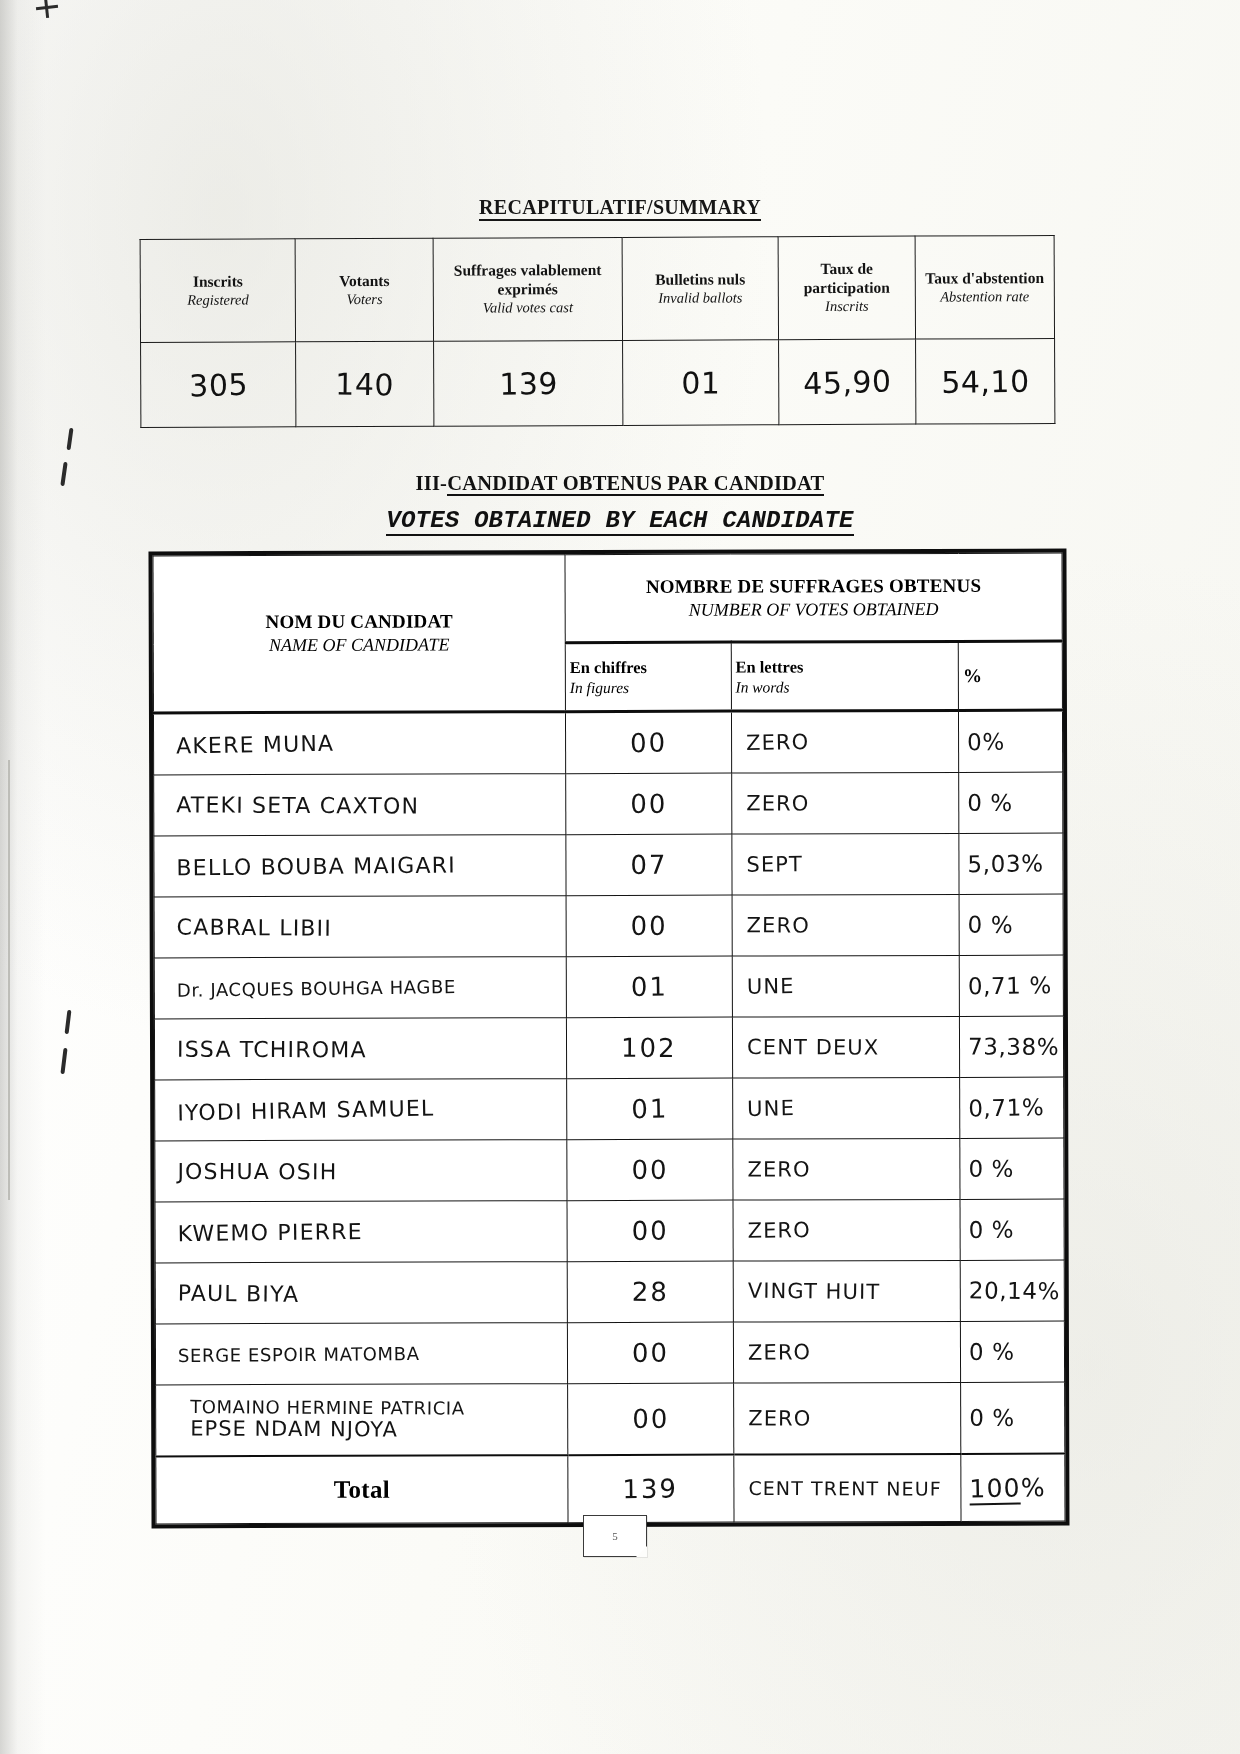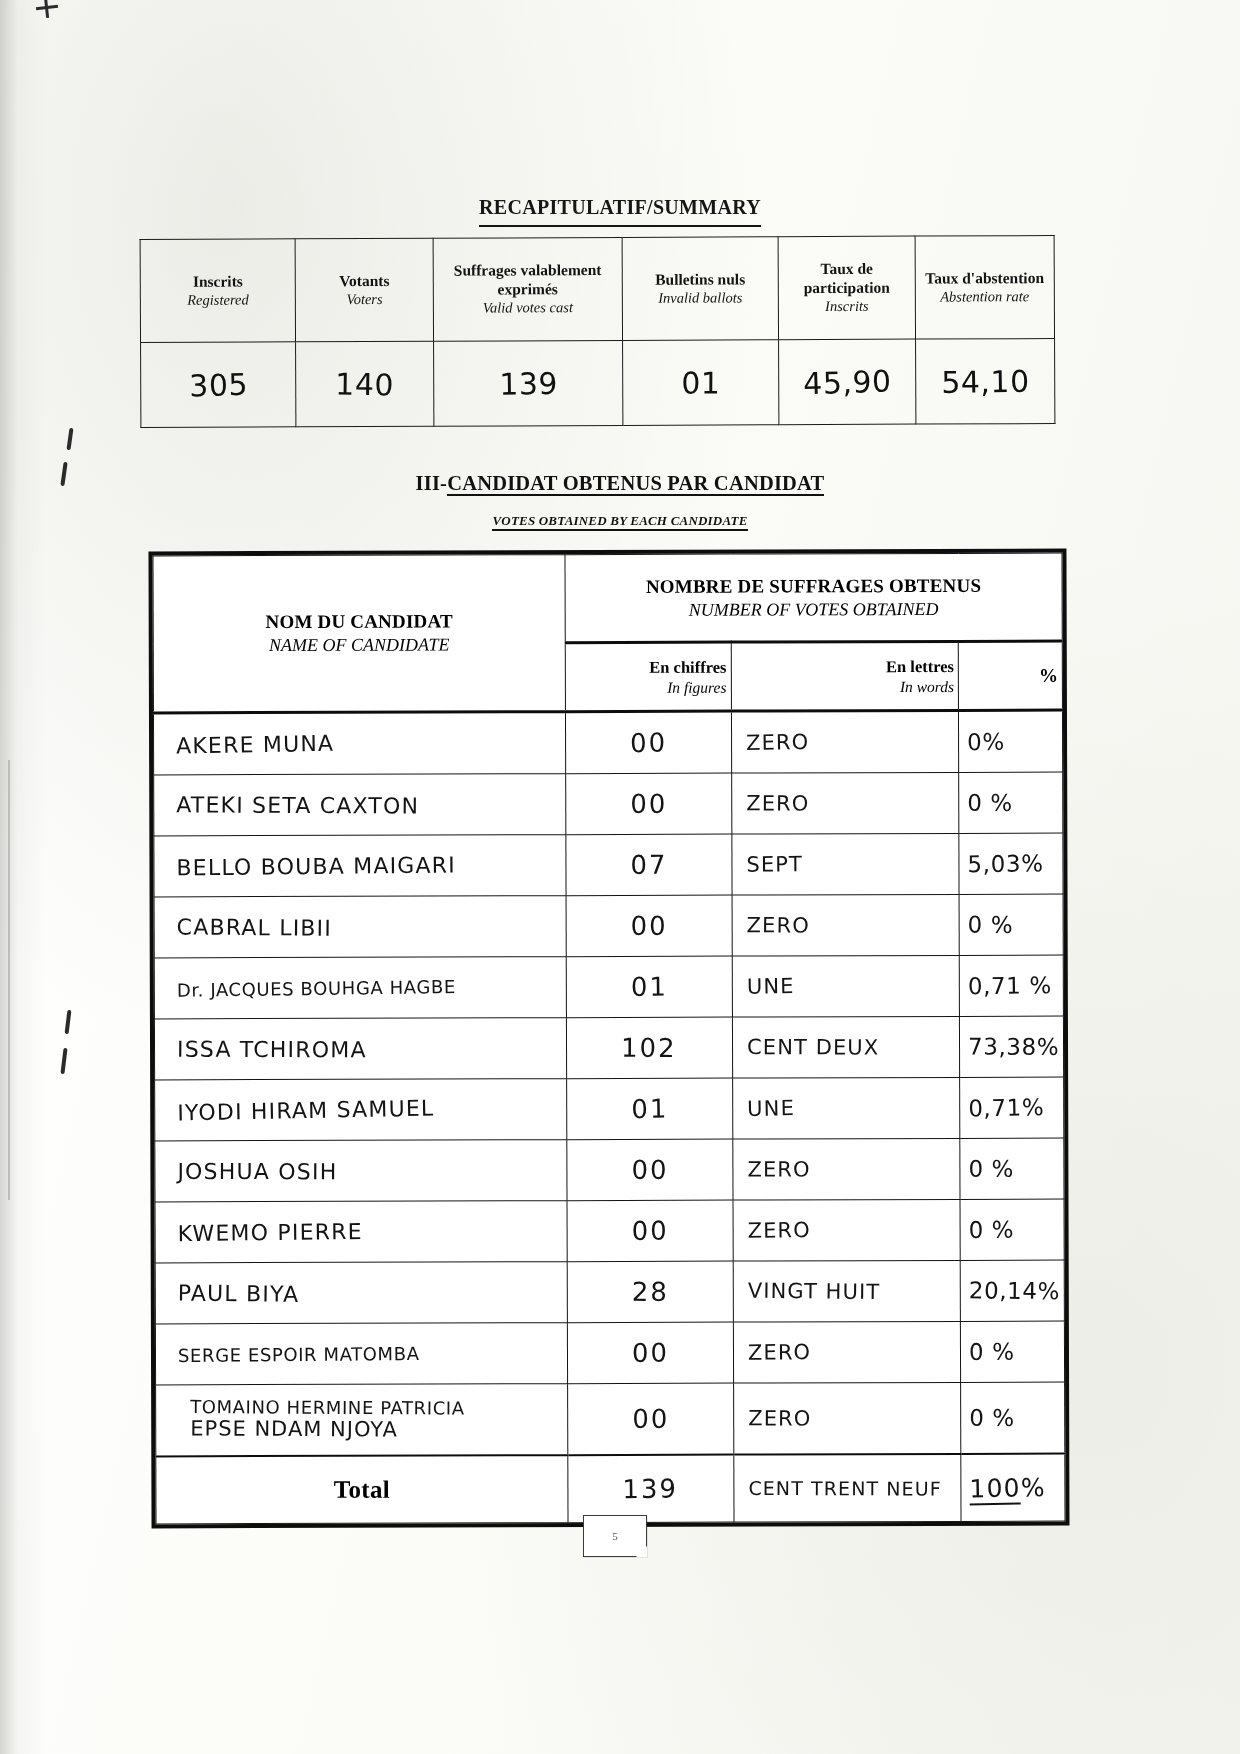--- a/index.html
+++ b/index.html
@@ -37,31 +37,31 @@
   .vline{position:absolute;left:8px;top:760px;width:2px;height:440px;background:#bdbdb8;}
 
   
   .title-sum{
     position:absolute;left:0;right:0;top:196px;
     text-align:center;
     font-weight:bold;font-size:20px;letter-spacing:.3px;
     color:#161616;
   }
   .title-sum span{
-    border-bottom:2.5px solid #161616;padding-bottom:7px;
+    border-bottom:2.5px solid #161616;padding-bottom:1px;
     font-family:"Liberation Serif",serif;
   }
   .title-sec{
     position:absolute;left:0;right:0;top:472px;text-align:center;color:#111;
   }
   .title-sec .l1{font-weight:bold;font-size:20.5px;letter-spacing:.2px;}
   .title-sec .l1 u{text-decoration:none;border-bottom:2.5px solid #111;}
   .title-sec .l2{
-    font-weight:bold;font-style:italic;font-size:13px;margin-top:18px;letter-spacing:.2px;
-    display:inline-block;border-bottom:2.5px solid #111;
+    font-weight:bold;font-style:italic;font-size:24px;margin-top:12px;letter-spacing:.2px;
+    display:inline-block;border-bottom:2.5px solid #111;font-family:Liberation Mono, monospace;
   }
 
   
   .tbl-summary{
     position:absolute;left:140px;top:237px;width:915px;
     border-collapse:collapse;
     transform:rotate(-0.25deg);
   }
   .tbl-summary td{
     border:1.6px solid #1b1b1b;
@@ -97,21 +97,21 @@
   .c-fig{width:165px;}
   .c-word{width:230px;}
   .c-pct{width:95px;}
 
   .hdr-name{height:74px;text-align:center;padding:6px;}
   .hdr-name .f{font-weight:bold;font-size:19px;letter-spacing:.2px;}
   .hdr-name .e{font-style:italic;font-size:18px;margin-top:2px;}
   .hdr-votes{height:74px;text-align:center;padding:6px;border-bottom:3px solid #0d0d0d !important;}
   .hdr-votes .f{font-weight:bold;font-size:19px;letter-spacing:.2px;}
   .hdr-votes .e{font-style:italic;font-size:18px;margin-top:2px;}
-  .sub{height:58px;text-align:right;padding:4px;border-bottom:3.5px solid #0d0d0d !important;}
+  .sub{height:58px;text-align:left;padding:4px;border-bottom:3.5px solid #0d0d0d !important;}
   .sub .f{font-weight:bold;font-size:16.5px;}
   .sub .e{font-style:italic;font-size:15.5px;margin-top:1px;}
   .sub.pct{font-weight:bold;font-size:19px;}
   .big-sep{border-top:3.5px solid #0d0d0d !important;}
 
   td.nm{padding:4px 0 4px 22px;height:52px;}
   td.fg{text-align:center;height:52px;}
   td.wd{padding-left:14px;height:52px;}
   td.pc{padding-left:8px;height:52px;}
 

